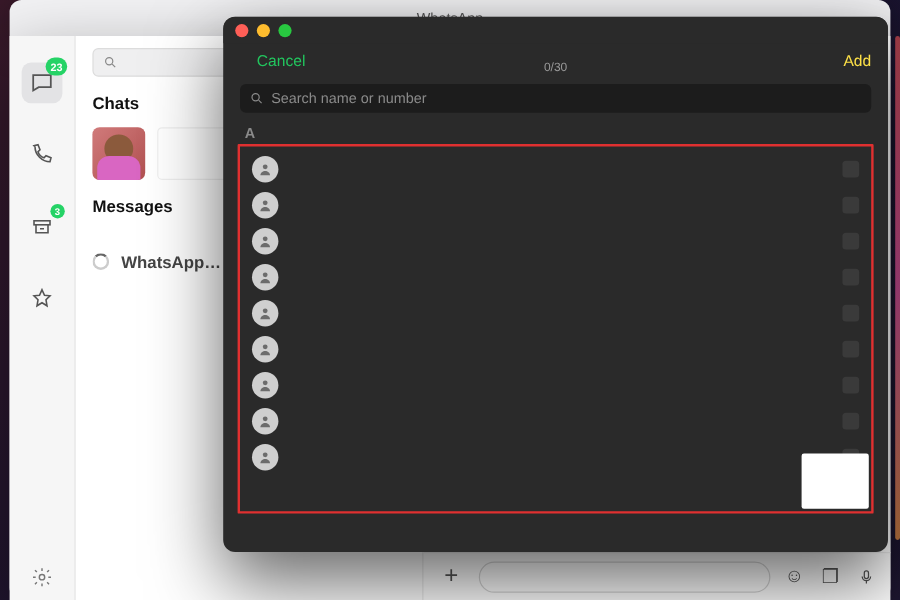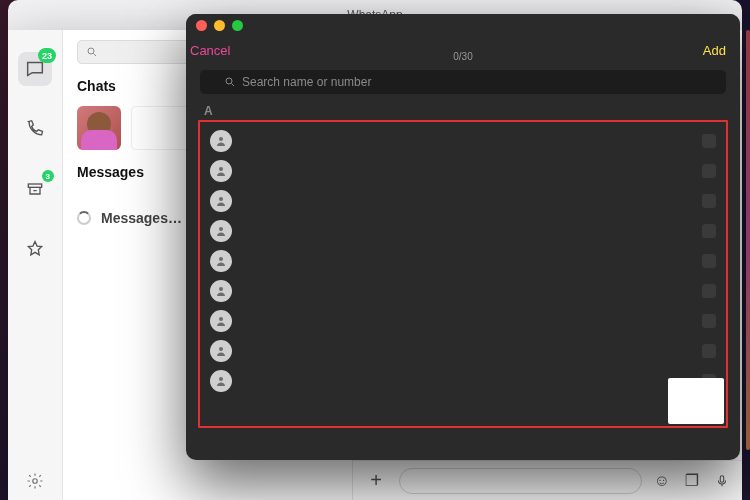--- a/index.html
+++ b/index.html
@@ -41,27 +41,27 @@
 .input-pill{flex:1;height:26px;border:1px solid #d6d6d6;border-radius:14px;background:#fff}
 .comp-icons{display:flex;gap:10px;color:#555}
 .comp-icons span{width:20px;height:20px;display:flex;align-items:center;justify-content:center;font-size:16px}
 
 
 .modal{position:absolute;left:186px;top:14px;width:554px;height:446px;background:#2a2a2a;border-radius:10px;box-shadow:0 25px 60px rgba(0,0,0,.6);display:flex;flex-direction:column;overflow:hidden}
 .titlebar{height:22px;display:flex;align-items:center;padding:0 10px;gap:7px;background:#2a2a2a}
 .tl-dot{width:11px;height:11px;border-radius:50%}
 .tl-dot.r{background:#ff5f57}.tl-dot.y{background:#febc2e}.tl-dot.g{background:#28c840}
 .modal-header{position:relative;height:28px;display:flex;align-items:center;justify-content:center}
-.hdr-cancel{position:absolute;left:4px;color:#ec4899;font-size:13px}
+.hdr-cancel{position:absolute;left:28px;color:#22c55e;font-size:13px}
 .hdr-add{position:absolute;right:14px;color:#fde047;font-size:13px}
 .hdr-center{text-align:center}
 .hdr-title{color:#fff;font-size:13px;font-weight:700}
 .hdr-sub{color:#9a9a9a;font-size:10px;margin-top:13px}
 .modal-search-row{padding:6px 14px}
-.modal-search{height:24px;background:#1c1c1c;border-radius:5px;display:flex;align-items:center;padding:0 24px;gap:6px;color:#8a8a8a;font-size:12px}
+.modal-search{height:24px;background:#1c1c1c;border-radius:5px;display:flex;align-items:center;padding:0 8px;gap:6px;color:#8a8a8a;font-size:12px}
 
 .list-wrap{flex:1;overflow:hidden;padding:2px 12px 0 12px}
 .section-letter{color:#8a8a8a;font-size:12px;font-weight:600;padding:2px 6px}
 .red-box{border:2px solid #e03030;border-radius:1px;padding:4px 4px 4px 4px;height:308px;position:relative}
 .contact-row{height:30px;display:flex;align-items:center;gap:10px;padding:0 6px}
 .c-avatar{width:22px;height:22px;border-radius:50%;background:#cfcfcf;display:flex;align-items:center;justify-content:center;flex-shrink:0}
 .c-avatar svg{width:12px;height:12px;fill:#6c6c6c}
 .c-name{flex:1;color:#eaeaea;font-size:12px}
 .c-check{width:14px;height:14px;border-radius:3px;background:#3a3a3a;flex-shrink:0}
 
@@ -121,21 +121,21 @@
       </div>
     </div>
     <div class="section-title">Chats</div>
     <div class="chat-row">
       <div class="avatar-photo"></div>
       <div class="chat-preview"></div>
     </div>
     <div class="section-title">Messages</div>
     <div class="loading-row">
       <div class="spinner"></div>
-      <span>Messages…</span>
+      <span>WhatsApp…</span>
     </div>
   </div>
 
   <div class="chat-panel">
     <div class="composer">
       <div class="plus-btn">+</div>
       <div class="input-pill" title=""></div>
       <div class="comp-icons">
         <span>☺</span>
         <span>❐</span>

